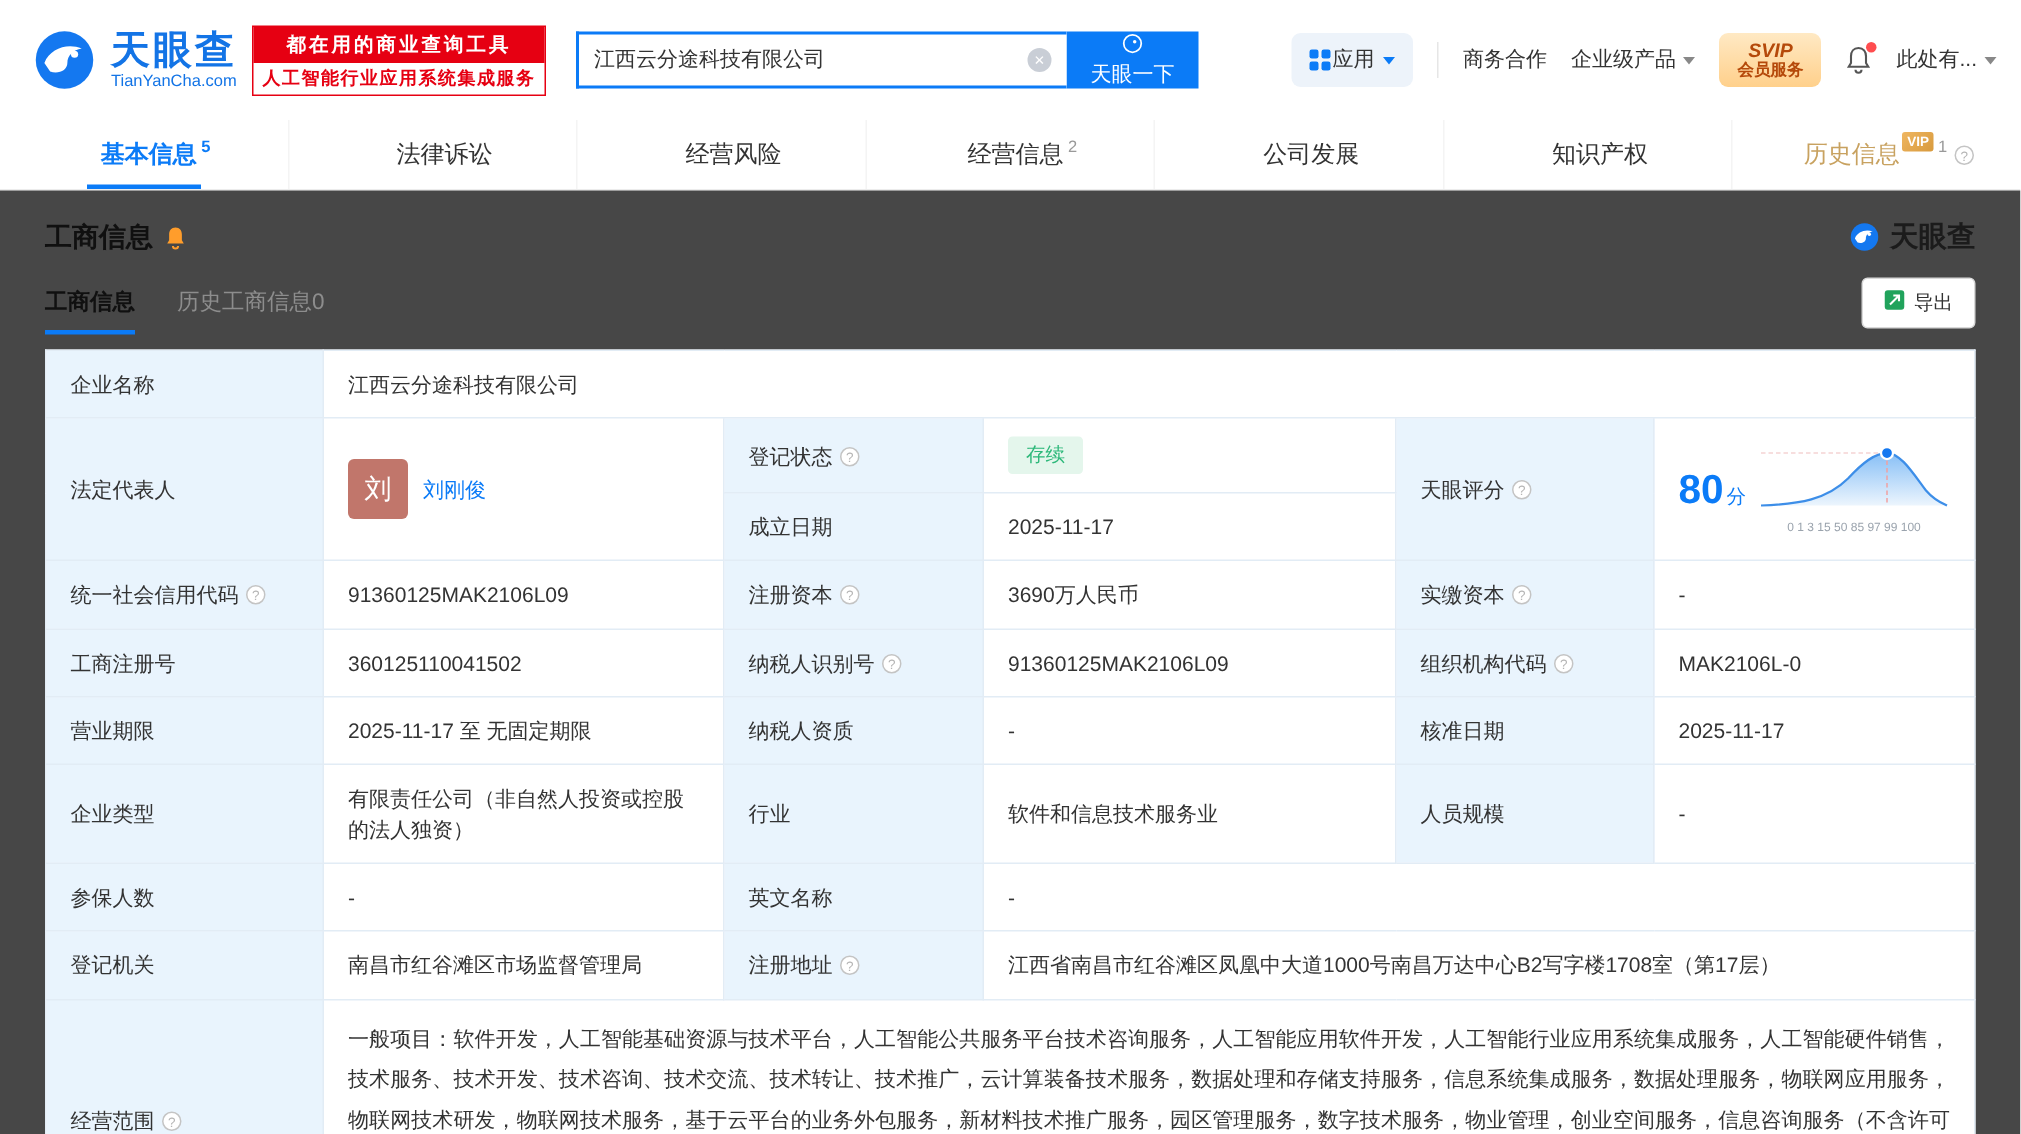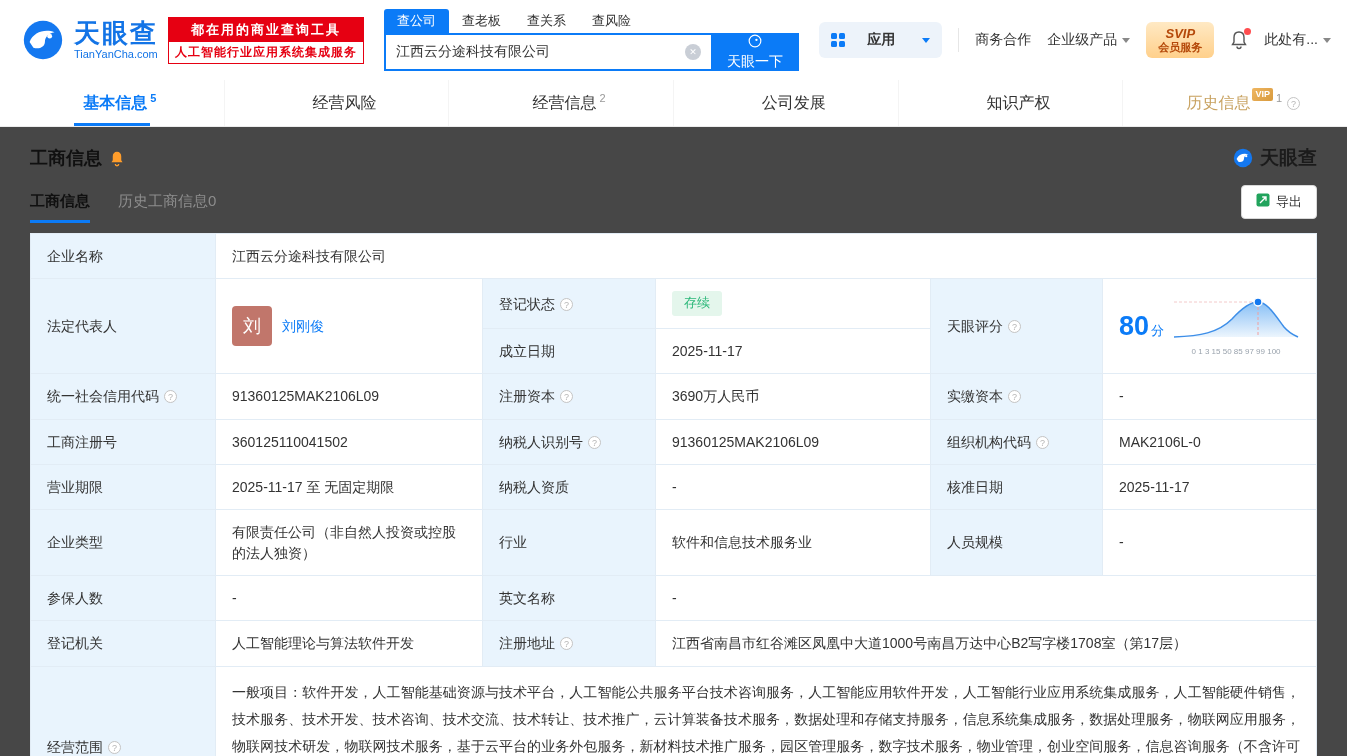--- a/index.html
+++ b/index.html
@@ -22,21 +22,21 @@
   .stab { font-size:13px; color:#333; padding:3px 13px; cursor:pointer; }
   .stab.active { background:#0b7bf7; color:#fff; border-radius:3px 3px 0 0; }
   .search-row { display:flex; }
   .search-input-wrap { position:relative; }
   .search-input-wrap input { width:327px; height:38px; border:2px solid #0b7bf7; border-right:none; padding:0 34px 0 10px; font-size:14px; color:#333; outline:none; font-family:inherit; }
   .clear-icon { position:absolute; right:10px; top:11px; width:16px; height:16px; background:#c9ced6; border-radius:50%; color:#fff; font-size:9px; text-align:center; line-height:16px; cursor:pointer; }
   .clear-icon::before { content:"✕"; }
   .search-btn { width:88px; height:38px; background:#0b7bf7; border:none; color:#fff; font-size:14px; display:flex; align-items:center; justify-content:center; gap:5px; cursor:pointer; font-family:inherit;flex-direction:column; }
 
   .header-right { margin-left:auto; display:flex; align-items:center; gap:16px; font-size:14px; color:#333; white-space:nowrap; }
-  .apps-chip { display:flex; align-items:center; gap:22px; background:#edf3fa; border-radius:6px; padding:9px 12px; cursor:pointer; font-weight:bold; color:#333; }
+  .apps-chip { display:flex; align-items:center; gap:1px; background:#edf3fa; border-radius:6px; padding:9px 12px; cursor:pointer; font-weight:normal; color:#333; }
   .grid-icon { width:14px; height:14px; display:grid; grid-template-columns:6px 6px; grid-template-rows:6px 6px; gap:2px; }
   .grid-icon i { background:#0b7bf7; border-radius:1.5px; }
   .caret { width:0; height:0; border-left:4px solid transparent; border-right:4px solid transparent; border-top:5px solid #888; display:inline-block; margin-left:5px; }
   .apps-chip .caret { border-top-color:#0b7bf7; }
   .v-divider { width:1px; height:24px; background:#e6e6e6; }
   .hr-link { cursor:pointer; display:flex; align-items:center; }
   .svip-badge { background:linear-gradient(180deg,#ffe9c4,#ffd08b); border-radius:6px; padding:4px 12px; text-align:center; cursor:pointer; line-height:1.2; }
   .svip-top { color:#b5490a; font-weight:bold; font-size:13px; font-style:italic; }
   .svip-bottom { color:#b5490a; font-size:11px; font-weight:bold; }
   .bell { position:relative; cursor:pointer; display:flex; }
@@ -101,26 +101,20 @@
       <div class="logo-en">TianYanCha.com</div>
     </div>
   </div>
 
   <div class="slogan">
     <div class="slogan-top">都在用的商业查询工具</div>
     <div class="slogan-bottom">人工智能行业应用系统集成服务</div>
   </div>
 
   <div class="search-wrap">
-    <div class="search-tabs">
-      <div class="stab active">查公司</div>
-      <div class="stab">查老板</div>
-      <div class="stab">查关系</div>
-      <div class="stab">查风险</div>
-    </div>
     <div class="search-row">
       <div class="search-input-wrap">
         <input type="text" value="江西云分途科技有限公司" style="">
         <span class="clear-icon"></span>
       </div>
       <button class="search-btn">
         <svg width="14" height="14" viewBox="0 0 48 48">
           <circle cx="24" cy="24" r="20" fill="none" stroke="#fff" stroke-width="4"></circle>
           <circle cx="29" cy="20" r="4" fill="#fff"></circle>
         </svg>
@@ -163,20 +157,23 @@
       <span>此处有...</span>
       <span class="caret"></span>
     </div>
   </div>
 </header>
 
 <nav class="tabs">
   <div class="tab active">
     <span>基本信息</span>
       <sup>5</sup>
+  </div>
+  <div class="tab">
+    <span>法律诉讼</span>
   </div>
   <div class="tab">
     <span>经营风险</span>
   </div>
   <div class="tab">
     <span>经营信息</span>
       <sup>2</sup>
   </div>
   <div class="tab">
     <span>公司发展</span>
@@ -333,21 +330,21 @@
 
     <tr>
       <td class="lbl">参保人数</td>
       <td>-</td>
       <td class="lbl">英文名称</td>
       <td colspan="3">-</td>
     </tr>
 
     <tr>
       <td class="lbl">登记机关</td>
-      <td>人工智能理论与算法软件开发</td>
+      <td>南昌市红谷滩区市场监督管理局</td>
       <td class="lbl">
         <span>注册地址</span><span class="info-icon"></span>
       </td>
       <td colspan="3">江西省南昌市红谷滩区凤凰中大道1000号南昌万达中心B2写字楼1708室（第17层）</td>
     </tr>
 
     <tr>
       <td class="lbl">
         <span>经营范围</span><span class="info-icon"></span>
       </td>

